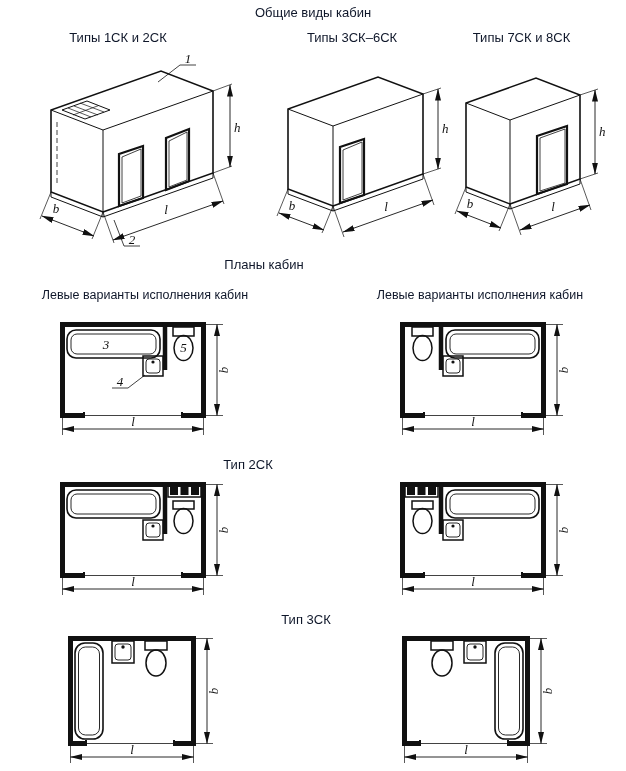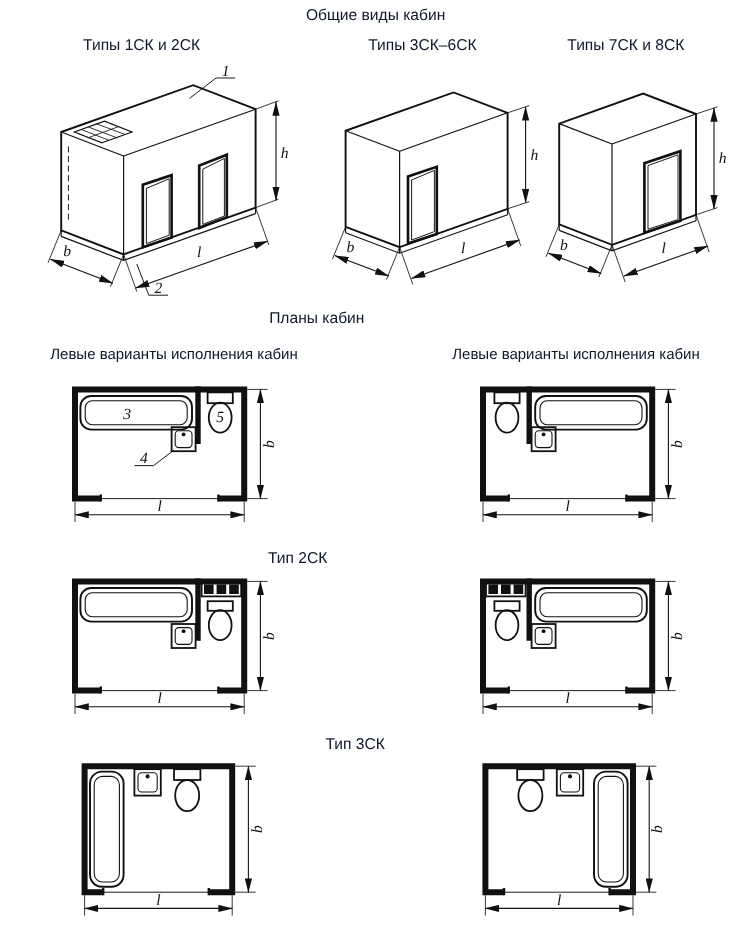--- a/index.html
+++ b/index.html
@@ -136,21 +136,21 @@
       <path class="ln w07" d="M62 148 L73 179 M132 123 L143 154"></path>
       <path class="ln w09" d="M72 174 L142 149" marker-start="url(#m-i3)" marker-end="url(#m-i3)"></path>
       <text text-anchor="middle" x="105" y="155">l</text>
     </g>
   </svg>
 
   <div class="cap" style="left:0;top:257px;width:528px">Планы кабин</div>
   <div class="cap small" style="left:15px;top:288px;width:260px">Левые варианты исполнения кабин</div>
   <div class="cap small" style="left:350px;top:288px;width:260px">Левые варианты исполнения кабин</div>
   <div class="cap" style="left:0;top:457px;width:496px">Тип 2СК</div>
-  <div class="cap" style="left:4px;top:612px;width:584px">Тип 3СК</div>
+  <div class="cap" style="left:14px;top:612px;width:584px">Тип 3СК</div>
 
   <svg style="left:56px;top:318px" width="185" height="124" viewBox="0 0 185 124">
     <defs>
       <marker id="m-p1" viewBox="0 0 12 6" refX="11.5" refY="3" markerWidth="12" markerHeight="6" markerUnits="userSpaceOnUse" orient="auto-start-reverse">
           <path d="M0 0 L12 3 L0 6 Z" fill="#111"></path>
         </marker>
     </defs>
     <g>
       <path class="ln w5" d="M4 6.5 H150 M6.5 4 V100 M147.5 4 V100 M4 97.5 H28 M126 97.5 H150"></path>
       <path class="ln w2" d="M28 94 V100 M126 94 V100"></path>

